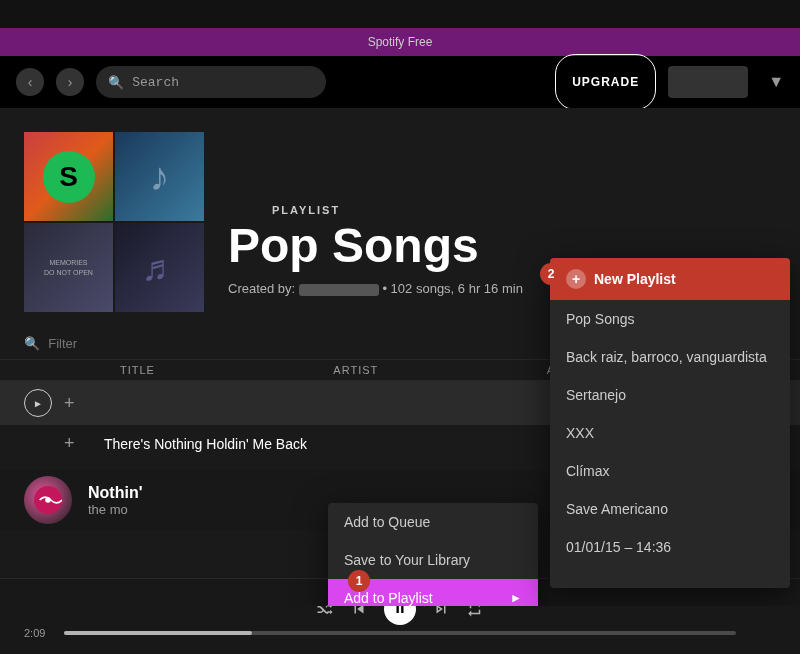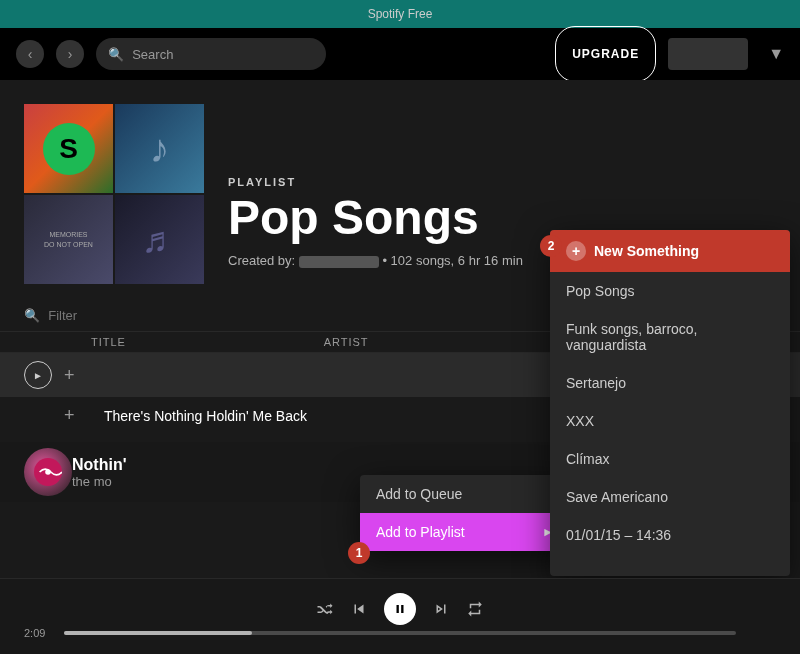--- a/index.html
+++ b/index.html
@@ -8,27 +8,28 @@
       height: 654px;
       background: #121212;
       font-family: 'Helvetica Neue', Arial, sans-serif;
       color: #fff;
       overflow: hidden;
       position: relative;
     }
 
     
     .title-bar {
-      background: #0f766e;
+      background: #701a75;
       height: 28px;
       display: flex;
       align-items: center;
       justify-content: center;
       font-size: 12px;
       color: #ccc;
+      margin-top: 28px;
     }
 
     
     .nav-bar {
       background: #000;
       height: 52px;
       display: flex;
       align-items: center;
       padding: 0 16px;
       gap: 12px;
@@ -56,20 +57,21 @@
       padding: 0 12px;
       gap: 8px;
     }
     .search-bar input {
       background: transparent;
       border: none;
       outline: none;
       color: #fff;
       font-size: 13px;
       width: 100%;
+      font-family: Liberation Mono, monospace;
     }
     .search-bar input::placeholder { color: #999; }
     .search-icon-char { color: #999; font-size: 13px; }
     .spacer { flex: 1; }
     .upgrade-btn {
       border: 1px solid #fff;
       border-radius: 20px;
       padding: 20px 16px;
       font-size: 12px;
       font-weight: bold;
@@ -152,20 +154,21 @@
       line-height: 1.3;
     }
 
     .playlist-info { flex: 1; }
     .playlist-type {
       font-size: 11px;
       font-weight: bold;
       letter-spacing: 2px;
       color: #ccc;
       text-transform: uppercase;
+      margin-left: 44px;
     }
     .playlist-title {
       font-size: 48px;
       font-weight: 900;
       line-height: 1.1;
       margin: 4px 0 8px;
     }
     .playlist-meta {
       font-size: 13px;
       color: #b3b3b3;
@@ -227,21 +230,21 @@
       outline: none;
       color: #ccc;
       font-size: 13px;
     }
     .filter-input::placeholder { color: #777; }
 
     
     .track-headers {
       display: grid;
       grid-template-columns: 40px 40px 1fr 1fr 1fr;
-      padding: 4px 11px;
+      padding: 4px 40px;
       font-size: 11px;
       letter-spacing: 1px;
       color: #999;
       border-bottom: 1px solid #282828;
       text-transform: uppercase;
     }
 
     
     .track-row {
       display: grid;
@@ -265,21 +268,21 @@
       color: #ccc;
     }
     .track-add { color: #999; font-size: 18px; cursor: pointer; }
     .track-title { font-size: 14px; color: #fff; }
     .track-artist { font-size: 13px; color: #999; }
     .track-album { font-size: 13px; color: #999; }
 
     
     .context-menu {
       position: absolute;
-      left: 360px;
+      left: 328px;
       top: 395px;
       width: 210px;
       background: #282828;
       border-radius: 4px;
       box-shadow: 0 8px 32px rgba(0,0,0,0.6);
       z-index: 100;
       overflow: hidden;
     }
     .context-menu-item {
       padding: 11px 16px;
@@ -502,55 +505,58 @@
   </div>
 
   <div class="track-row">
     <div></div>
     <div class="track-add">+</div>
     <div class="track-title">Something Just Like This</div>
     <div class="track-artist"></div>
     <div class="track-album"></div>
   </div>
 
-  <div style="position:absolute;bottom:76px;left:0;right:0;height:60px;background:#181818;display:flex;align-items:center;padding:0 24px;overflow:hidden;">
+  <div style="position:absolute;bottom:76px;left:0;right:0;height:60px;background:#181818;display:flex;align-items:center;padding:0 24px;gap:16px;overflow:hidden;">
     <div class="np-art">
       <svg viewBox="0 0 50 50" fill="none">
         <circle cx="25" cy="25" r="25" fill="#c2185b"></circle>
         <path d="M10 25 Q20 15 30 25 Q40 35 50 25" stroke="#fff" stroke-width="3" fill="none"></path>
         <circle cx="25" cy="25" r="5" fill="#fff"></circle>
       </svg>
     </div>
     <div>
       <div style="font-size:16px;font-weight:bold;color:#fff;">Nothin'</div>
       <div style="font-size:13px;color:#999;">the mo</div>
     </div>
   </div>
 
   <div class="context-menu">
     <div class="context-menu-item">
       <span>Add to Queue</span>
     </div>
+    <div class="context-menu-item">
+      <span>Save to Your Library</span>
+    </div>
     <div class="context-menu-item highlighted">
       <span>Add to Playlist</span>
       <span class="context-menu-chevron">►</span>
     </div>
 
   </div>
 
   <div class="playlist-submenu">
     <div class="playlist-submenu-item new-playlist">
       <span class="new-playlist-icon">+</span>
-      <span>New Something</span>
+      <span>New Playlist</span>
     </div>
     <div class="playlist-submenu-item">
       <span>Pop Songs</span>
     </div>
     <div class="playlist-submenu-item">
-      <span>Funk songs, barroco, vanguardista</span>
+      <span>Back raiz, barroco, vanguardista</span>
     </div>
     <div class="playlist-submenu-item">
       <span>Sertanejo</span>
     </div>
     <div class="playlist-submenu-item">
       <span>XXX</span>
     </div>
     <div class="playlist-submenu-item">
       <span>Clímax</span>
     </div>

